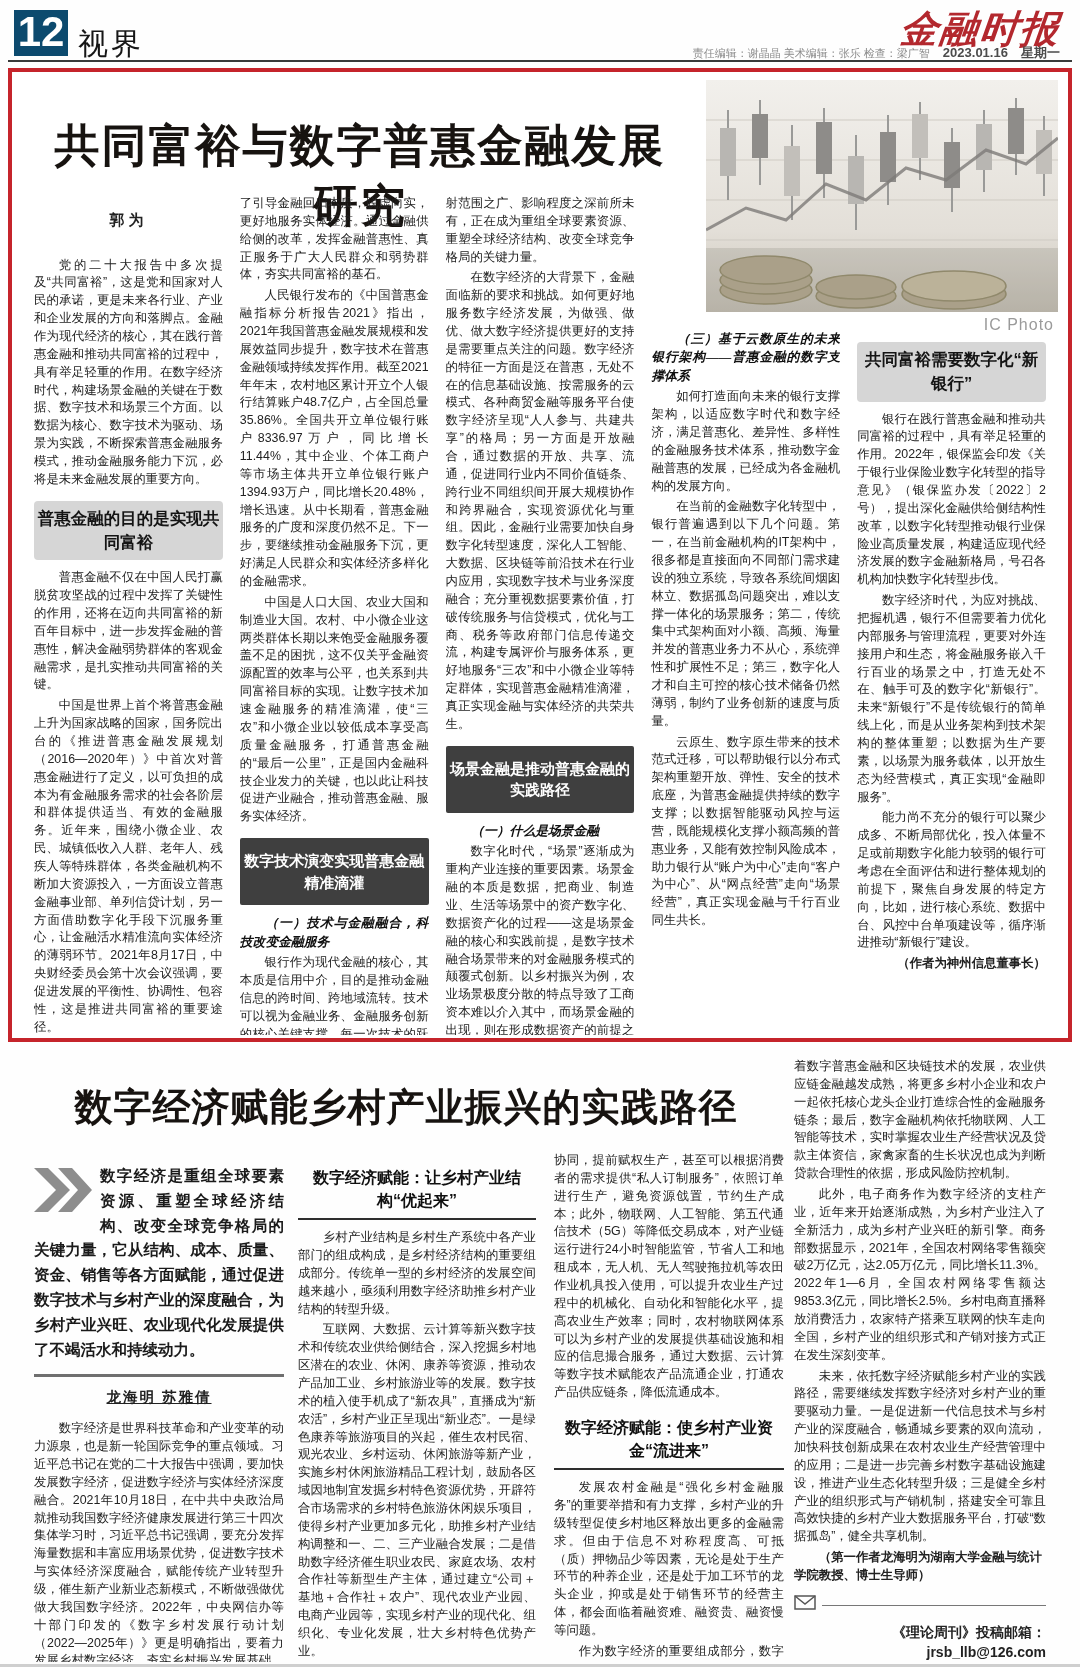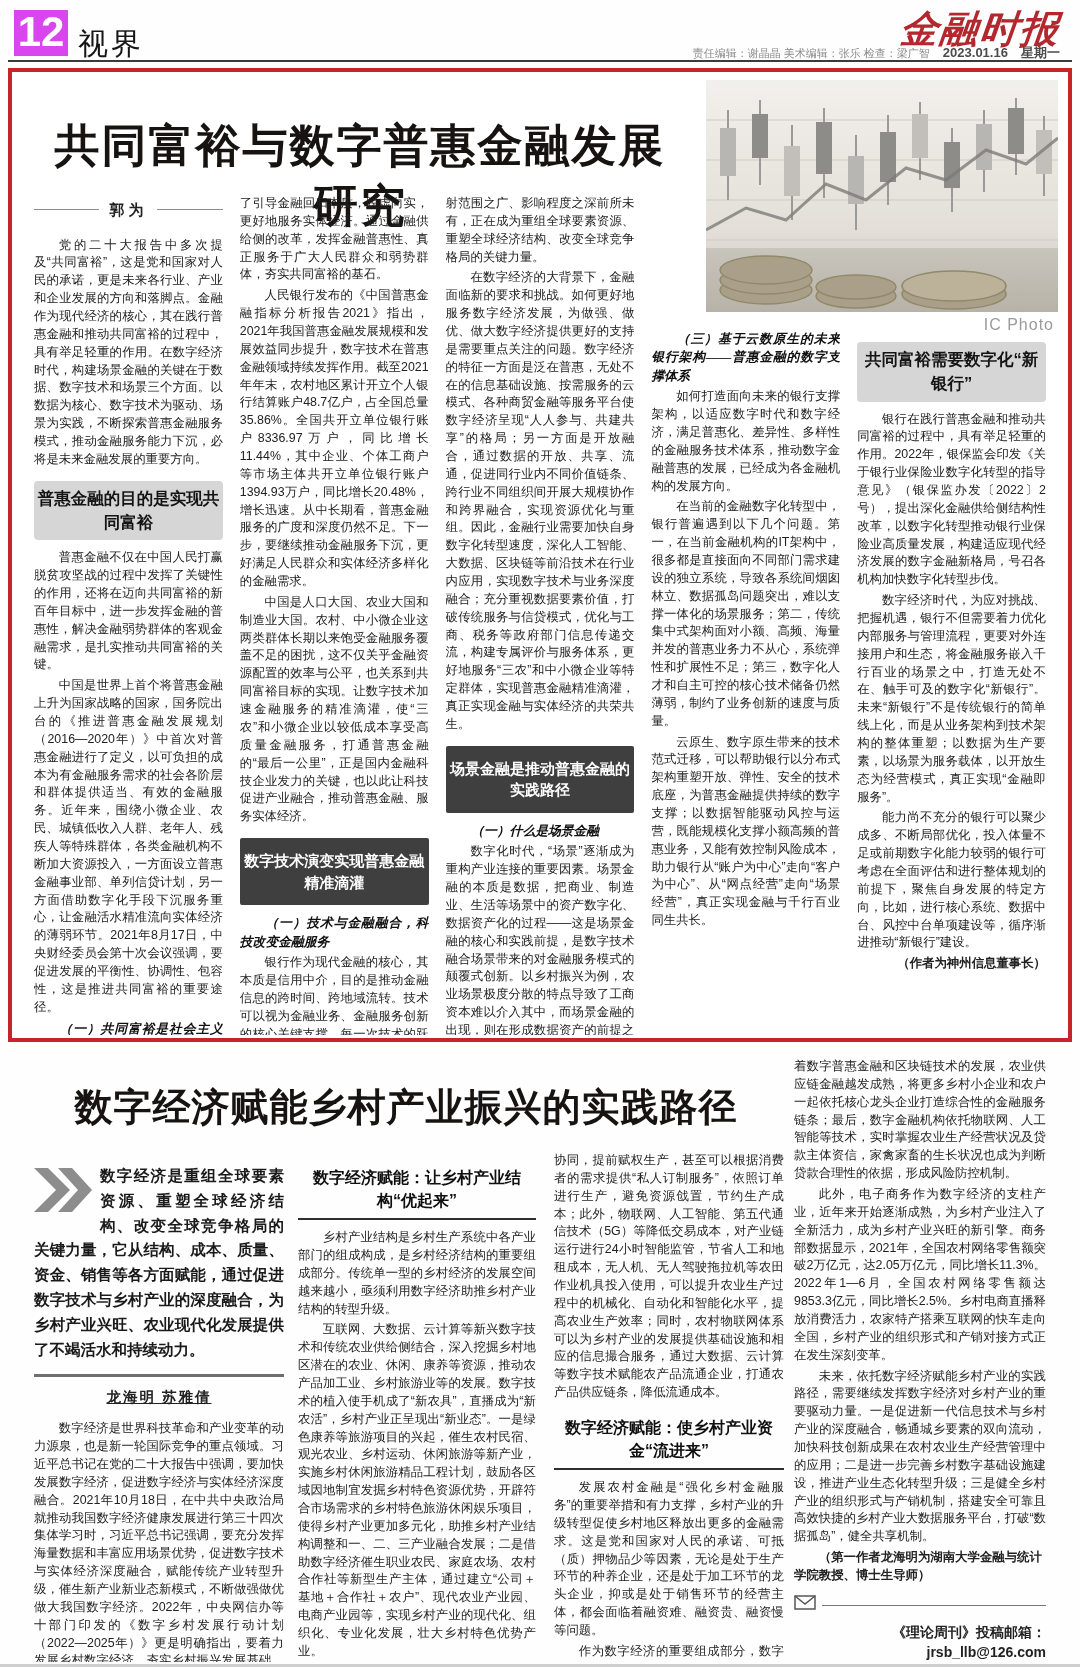--- a/index.html
+++ b/index.html
@@ -1,37 +1,37 @@
 <!DOCTYPE html>
 <html><head>
 <meta charset="utf-8">
 <style>
   html,body{margin:0;padding:0;background:#e8e8e8;}
   .page{position:relative;width:1080px;height:1667px;margin:0 auto;background:#fefefe;
         font-family:"Liberation Sans",sans-serif;color:#1c1c1c;overflow:hidden;}
   
-  .pagenum{position:absolute;left:14px;top:10px;width:54px;height:46px;background:#d946ef;
+  .pagenum{position:absolute;left:14px;top:10px;width:54px;height:46px;background:#0c4a6e;
            color:#fff;font-weight:bold;font-size:42px;line-height:44px;text-align:center;}
   .section-name{position:absolute;left:78px;top:24px;font-size:30px;letter-spacing:3px;color:#161616;}
   .masthead{position:absolute;right:20px;top:4px;color:#b3282e;font-size:38px;font-weight:bold;
             font-style:italic;font-family:"DejaVu Serif",serif;letter-spacing:2px;transform:skewX(-6deg);}
   .header-meta{position:absolute;right:20px;top:44px;font-size:11px;color:#8a8a8a;white-space:nowrap;}
   .header-meta .strong{color:#4c4c4c;font-weight:bold;font-size:13px;margin-left:10px;}
   .top-rule{position:absolute;left:8px;right:8px;top:60px;height:2px;background:#3a3a3a;}
   
   .a1{position:absolute;left:8px;top:68px;width:1056px;height:966px;border:4px solid #c5242b;background:#fff;}
   .a1-title{position:absolute;left:24px;top:44px;width:648px;text-align:center;font-size:45px;
             font-weight:bold;letter-spacing:2px;color:#171310;}
   .a1-photo{position:absolute;right:10px;top:8px;width:352px;height:232px;overflow:hidden;}
   .photo-credit{position:absolute;right:14px;top:244px;font-size:16px;color:#9a9a9a;letter-spacing:1px;}
   .cols{position:absolute;left:22px;top:123px;width:1012px;height:840px;display:flex;gap:17px;}
   .col{flex:1;overflow:hidden;font-size:12.4px;line-height:1.44;text-align:justify;color:#222;}
   .col.offset{margin-top:135px;}
   .col p{margin:0 0 3px;text-indent:2em;}
-  .author-line{display:flex;align-items:center;gap:10px;margin:4px 0 16px;}
+  .author-line{display:flex;align-items:center;gap:10px;margin:4px 0 16px;flex-direction:column;}
   .author-line .rule{flex:1;height:1px;background:#8c8c8c;}
   .author-line .nm{font-size:15px;font-weight:bold;letter-spacing:4px;}
   .h-gray{background:#d6d6d6;color:#141414;font-weight:bold;font-size:16.5px;text-align:center;
           padding:6px 2px;margin:12px 0 9px;border-radius:4px;text-indent:0;}
   .h-dark{background:#3f3f3f;color:#fff;font-weight:bold;font-size:15px;text-align:center;
           padding:12px 2px;margin:12px 0 9px;border-radius:2px;text-indent:0;}
   .sub{font-weight:bold;font-style:italic;font-family:"Liberation Serif",serif;
        margin:6px 0 3px;text-indent:2em;font-size:12.8px;color:#111;}
   .credit{font-weight:bold;text-align:right;text-indent:0;margin-top:6px;}
   
@@ -204,21 +204,21 @@
   <div class="colB a2col">
     <div class="h2u">数字经济赋能：让乡村产业结构“优起来”</div>
     <p>乡村产业结构是乡村生产系统中各产业部门的组成构成，是乡村经济结构的重要组成部分。传统单一型的乡村经济的发展空间越来越小，亟须利用数字经济助推乡村产业结构的转型升级。</p>
     <p>互联网、大数据、云计算等新兴数字技术和传统农业供给侧结合，深入挖掘乡村地区潜在的农业、休闲、康养等资源，推动农产品加工业、乡村旅游业等的发展。数字技术的植入使手机成了“新农具”，直播成为“新农活”，乡村产业正呈现出“新业态”。一是绿色康养等旅游项目的兴起，催生农村民宿、观光农业、乡村运动、休闲旅游等新产业，实施乡村休闲旅游精品工程计划，鼓励各区域因地制宜发掘乡村特色资源优势，开辟符合市场需求的乡村特色旅游休闲娱乐项目，使得乡村产业更加多元化，助推乡村产业结构调整和一、二、三产业融合发展；二是借助数字经济催生职业农民、家庭农场、农村合作社等新型生产主体，通过建立“公司＋基地＋合作社＋农户”、现代农业产业园、电商产业园等，实现乡村产业的现代化、组织化、专业化发展，壮大乡村特色优势产业。</p>
 
   </div>
 
   <div class="colC a2col">
     <p style="text-indent:0">协同，提前赋权生产，甚至可以根据消费者的需求提供“私人订制服务”，依照订单进行生产，避免资源戗置，节约生产成本；此外，物联网、人工智能、第五代通信技术（5G）等降低交易成本，对产业链运行进行24小时智能监管，节省人工和地租成本，无人机、无人驾驶拖拉机等农田作业机具投入使用，可以提升农业生产过程中的机械化、自动化和智能化水平，提高农业生产效率；同时，农村物联网体系可以为乡村产业的发展提供基础设施和相应的信息撮合服务，通过大数据、云计算等数字技术赋能农产品流通企业，打通农产品供应链条，降低流通成本。</p>
     <div class="h2u">数字经济赋能：使乡村产业资金“流进来”</div>
-    <p>发展农村金融是“强化乡村金融服务”的重要举措和有力支撑，乡村产业的升级转型促使乡村地区释放出更多的金融需求。这是党和国家对人民的承诺、可抵（质）押物品少等因素，无论是处于生产环节的种养企业，还是处于加工环节的龙头企业，抑或是处于销售环节的经营主体，都会面临着融资难、融资贵、融资慢等问题。</p>
+    <p>发展农村金融是“强化乡村金融服务”的重要举措和有力支撑，乡村产业的升级转型促使乡村地区释放出更多的金融需求。但由于信息不对称程度高、可抵（质）押物品少等因素，无论是处于生产环节的种养企业，还是处于加工环节的龙头企业，抑或是处于销售环节的经营主体，都会面临着融资难、融资贵、融资慢等问题。</p>
     <p>作为数字经济的重要组成部分，数字金融、农业供应链金融发展大大提高了乡村地区金融服务的可得性，扭转了金融机构不敢为乡村企业提供信贷支持、社会资本不愿将资金流入回报率较低的乡村产业领域这一局面，引导更多的资金资源和社会资本配置到乡村这个薄弱地区。</p>
 
   </div>
 
   <div class="colD a2col">
     <p style="text-indent:0">着数字普惠金融和区块链技术的发展，农业供应链金融越发成熟，将更多乡村小企业和农户一起依托核心龙头企业打造综合性的金融服务链条；最后，数字金融机构依托物联网、人工智能等技术，实时掌握农业生产经营状况及贷款主体资信，家禽家畜的生长状况也成为判断贷款合理性的依据，形成风险防控机制。</p>
     <p>此外，电子商务作为数字经济的支柱产业，近年来开始逐渐成熟，为乡村产业注入了全新活力，成为乡村产业兴旺的新引擎。商务部数据显示，2021年，全国农村网络零售额突破2万亿元，达2.05万亿元，同比增长11.3%。2022年1—6月，全国农村网络零售额达9853.3亿元，同比增长2.5%。乡村电商直播释放消费活力，农家特产搭乘互联网的快车走向全国，乡村产业的组织形式和产销对接方式正在发生深刻变革。</p>
     <p>未来，依托数字经济赋能乡村产业的实践路径，需要继续发挥数字经济对乡村产业的重要驱动力量。一是促进新一代信息技术与乡村产业的深度融合，畅通城乡要素的双向流动，加快科技创新成果在农村农业生产经营管理中的应用；二是进一步完善乡村数字基础设施建设，推进产业生态化转型升级；三是健全乡村产业的组织形式与产销机制，搭建安全可靠且高效快捷的乡村产业大数据服务平台，打破“数据孤岛”，健全共享机制。</p>
     <p class="credit" style="text-align:left;">（第一作者龙海明为湖南大学金融与统计学院教授、博士生导师）</p>
     <div class="mailbox">

